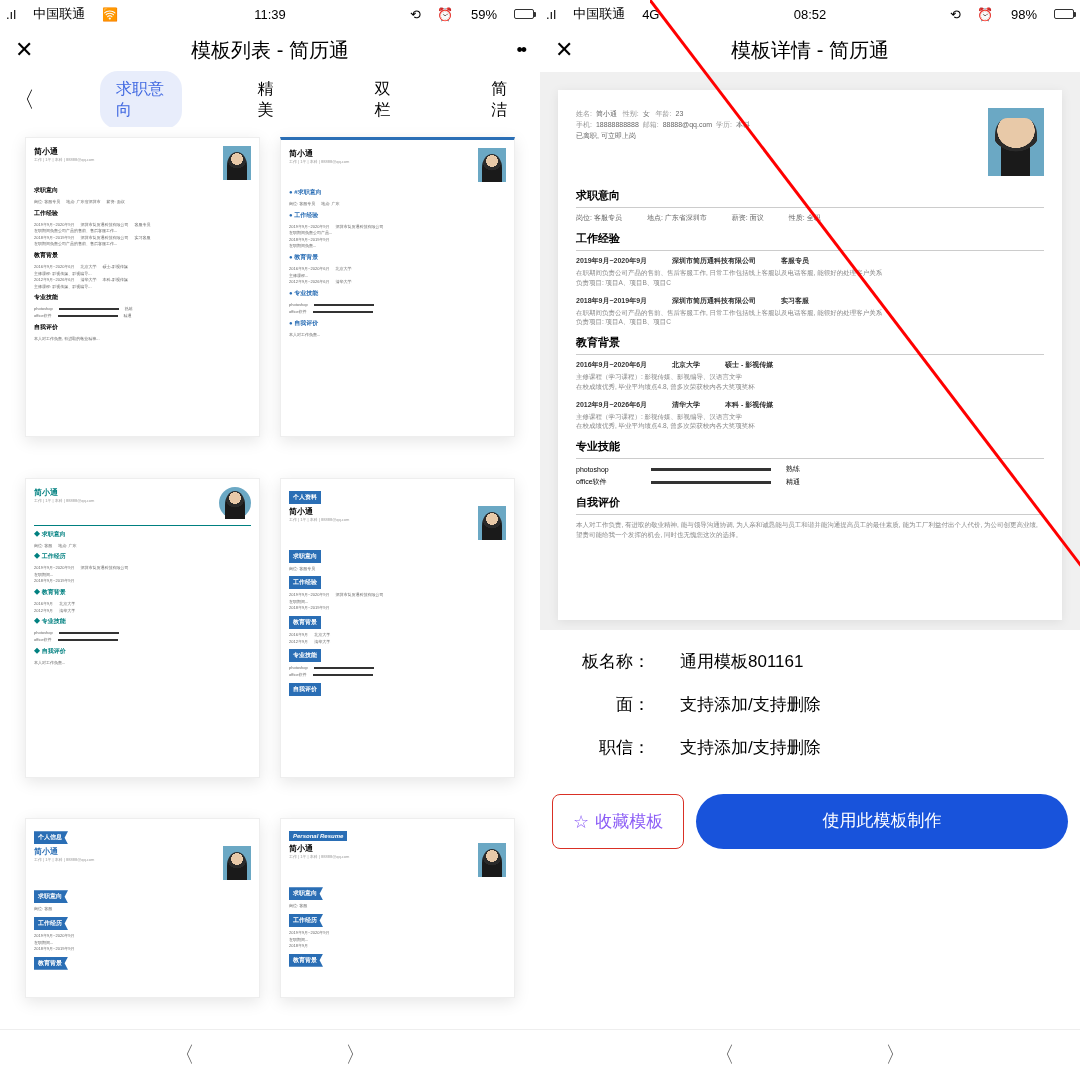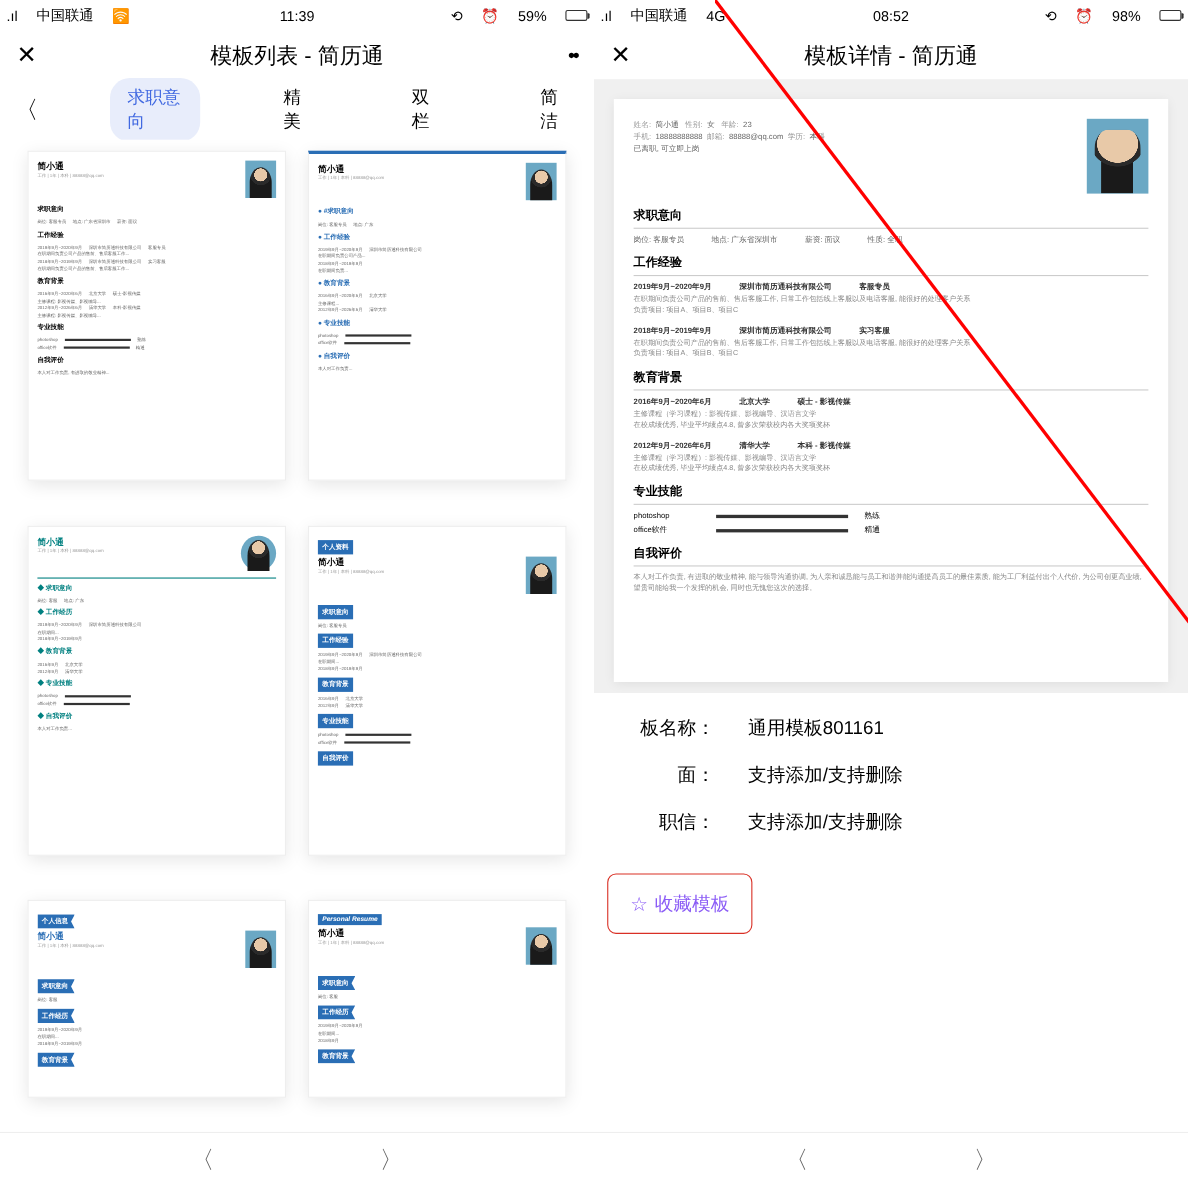--- a/index.html
+++ b/index.html
@@ -419,20 +419,21 @@
       </div>
       <div class="attr-row">
         <div class="attr-label">职信：</div>
         <div class="attr-value">支持添加/支持删除</div>
       </div>
       <div class="action-row">
         <div class="btn-fav">
           <span class="star-icon"></span>
           <span>收藏模板</span>
         </div>
+        <div class="btn-use">使用此模板制作</div>
       </div>
     </div>
   </div>
 
   <div class="bottom-nav">
     <span>〈</span>
     <span>〉</span>
   </div>
 
   <svg class="annotation" viewBox="0 0 735 965">

